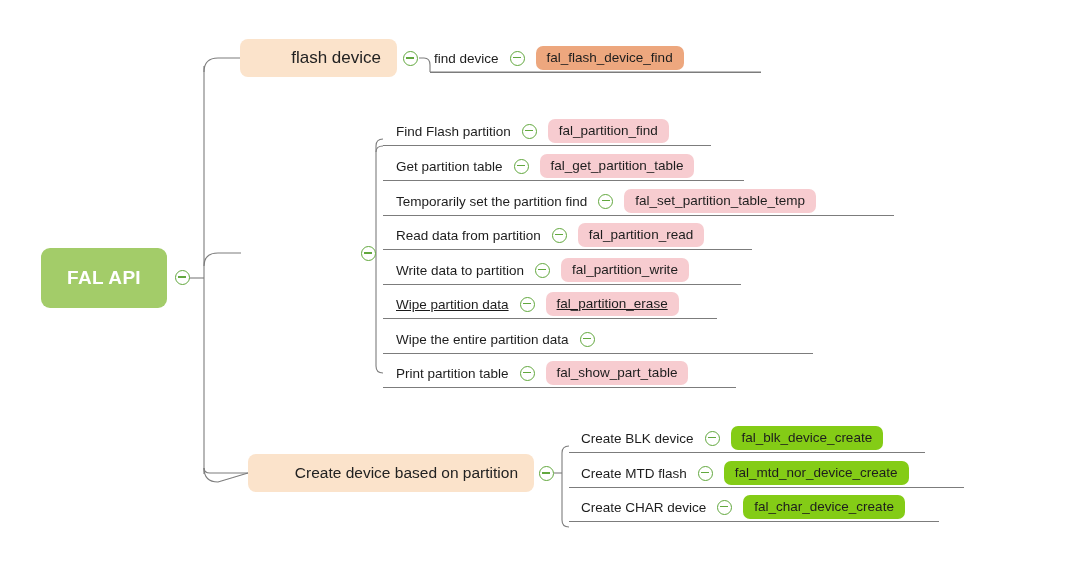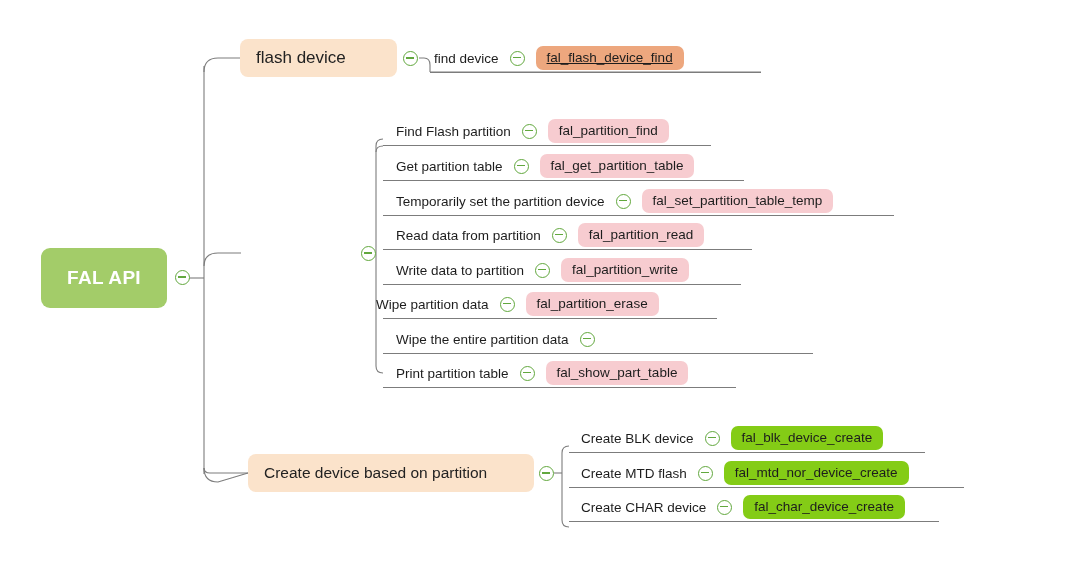--- a/index.html
+++ b/index.html
@@ -53,21 +53,21 @@
     letter-spacing: .3px;
   }
   
   .branch-node {
     position: absolute;
     background: #fbe3cb;
     border-radius: 8px;
     height: 38px;
     display: flex;
     align-items: center;
-    justify-content: flex-start;
+    justify-content: flex-end;
     padding: 0 16px;
     box-sizing: border-box;
     font-size: 15.5px;
     color: #222;
     white-space: nowrap;
   }
   .branch-node.big { font-size: 17px; }
   
   .leaf {
     position: absolute;
@@ -81,21 +81,21 @@
     color: #1d1d1d;
     padding-right: 9px;
   }
   .leaf .badge {
     font-size: 13.5px;
     border-radius: 7px;
     padding: 4px 11px 5px 11px;
     white-space: nowrap;
     color: #1d1d1d;
   }
-  .leaf .badge.orange { background: #eda77e; text-decoration: underline; }
+  .leaf .badge.orange { background: #eda77e; }
   .leaf .badge.pink   { background: #f7ccd0; }
   .leaf .badge.green  { background: #84cc16; }
   .leaf .gap { width: 9px; }
   
   .underline {
     position: absolute;
     height: 1px;
     background: #7c7c7c;
   }
   
@@ -189,21 +189,21 @@
   <div class="underline" style="left:383px; top:180px; width:361px;"></div>
   <div class="leaf" style="left:396px; top:153px;">
     <span class="leaf-text">Get partition table</span>
     <span class="toggle inline"></span>
     <span class="gap"></span>
     <span class="badge pink">fal_get_partition_table</span>
   </div>
 
   <div class="underline" style="left:383px; top:215px; width:511px;"></div>
   <div class="leaf" style="left:396px; top:188px;">
-    <span class="leaf-text">Temporarily set the partition device</span>
+    <span class="leaf-text">Temporarily set the partition find</span>
     <span class="toggle inline"></span>
     <span class="gap"></span>
     <span class="badge pink">fal_set_partition_table_temp</span>
   </div>
 
   <div class="underline" style="left:383px; top:249px; width:369px;"></div>
   <div class="leaf" style="left:396px; top:222px;">
     <span class="leaf-text">Read data from partition</span>
     <span class="toggle inline"></span>
     <span class="gap"></span>
@@ -212,21 +212,21 @@
 
   <div class="underline" style="left:383px; top:284px; width:358px;"></div>
   <div class="leaf" style="left:396px; top:257px;">
     <span class="leaf-text">Write data to partition</span>
     <span class="toggle inline"></span>
     <span class="gap"></span>
     <span class="badge pink">fal_partition_write</span>
   </div>
 
   <div class="underline" style="left:383px; top:318px; width:334px;"></div>
-  <div class="leaf" style="left:376px; top:291px;">
+  <div class="leaf" style="left:396px; top:291px;text-decoration:underline;">
     <span class="leaf-text">Wipe partition data</span>
     <span class="toggle inline"></span>
     <span class="gap"></span>
     <span class="badge pink">fal_partition_erase</span>
   </div>
 
   <div class="underline" style="left:383px; top:353px; width:430px;"></div>
   <div class="leaf" style="left:396px; top:326px;">
     <span class="leaf-text">Wipe the entire partition data</span>
     <span class="toggle inline"></span>

